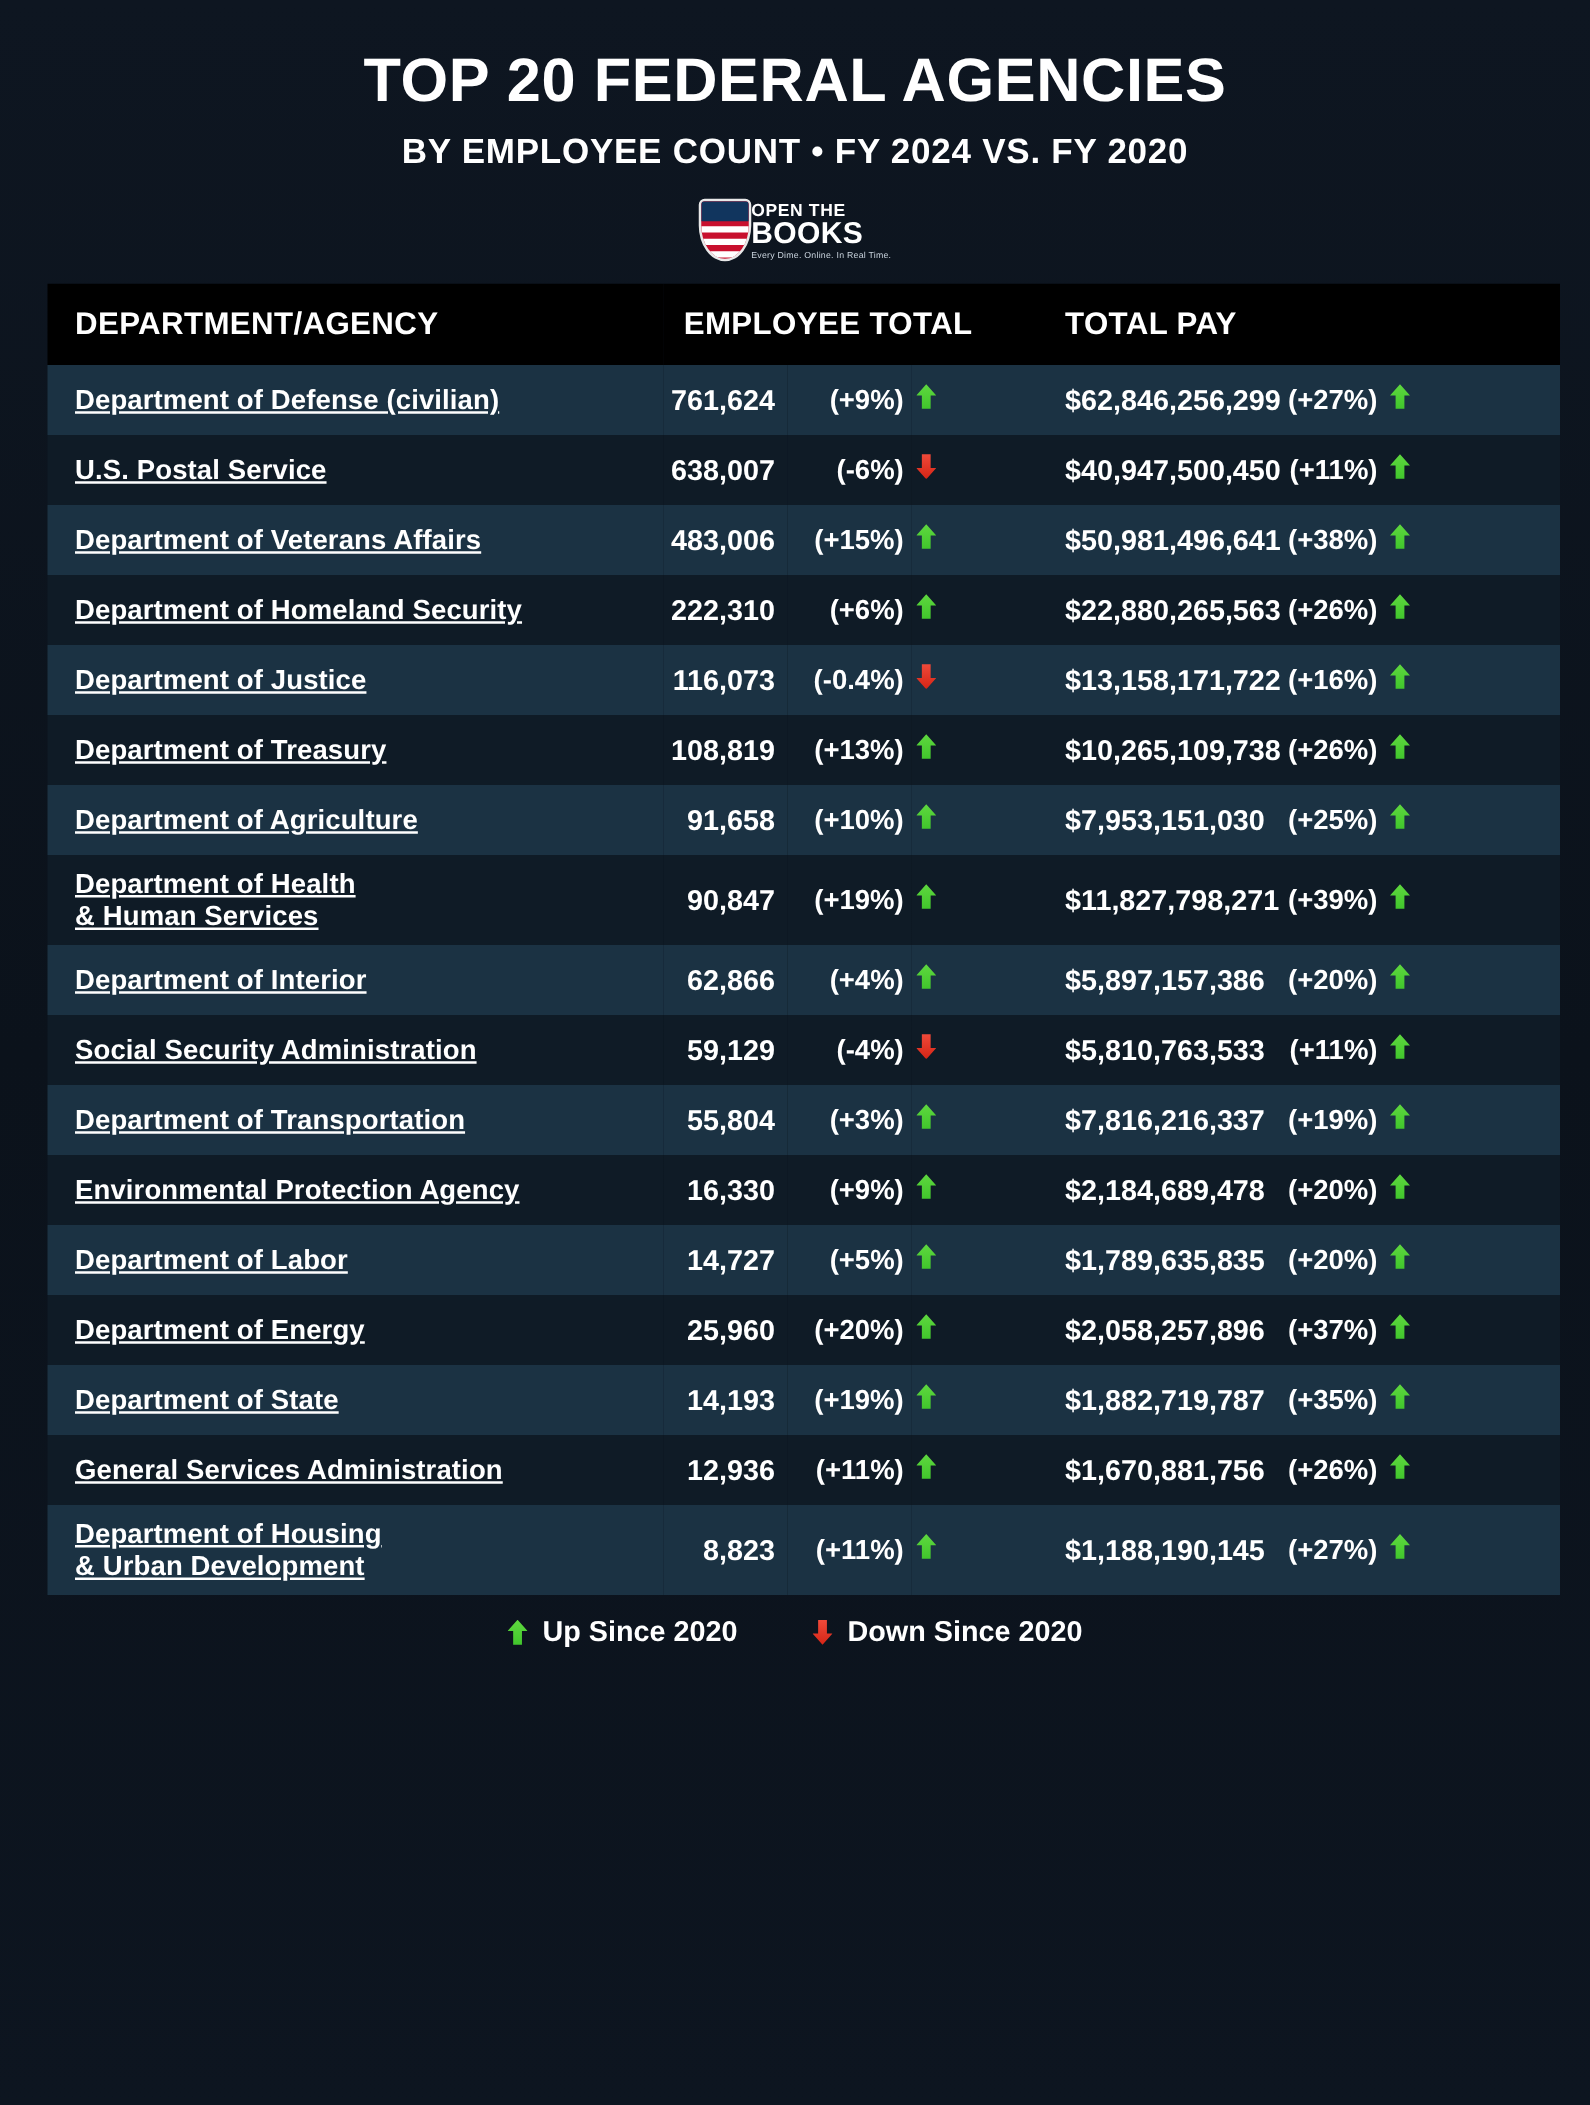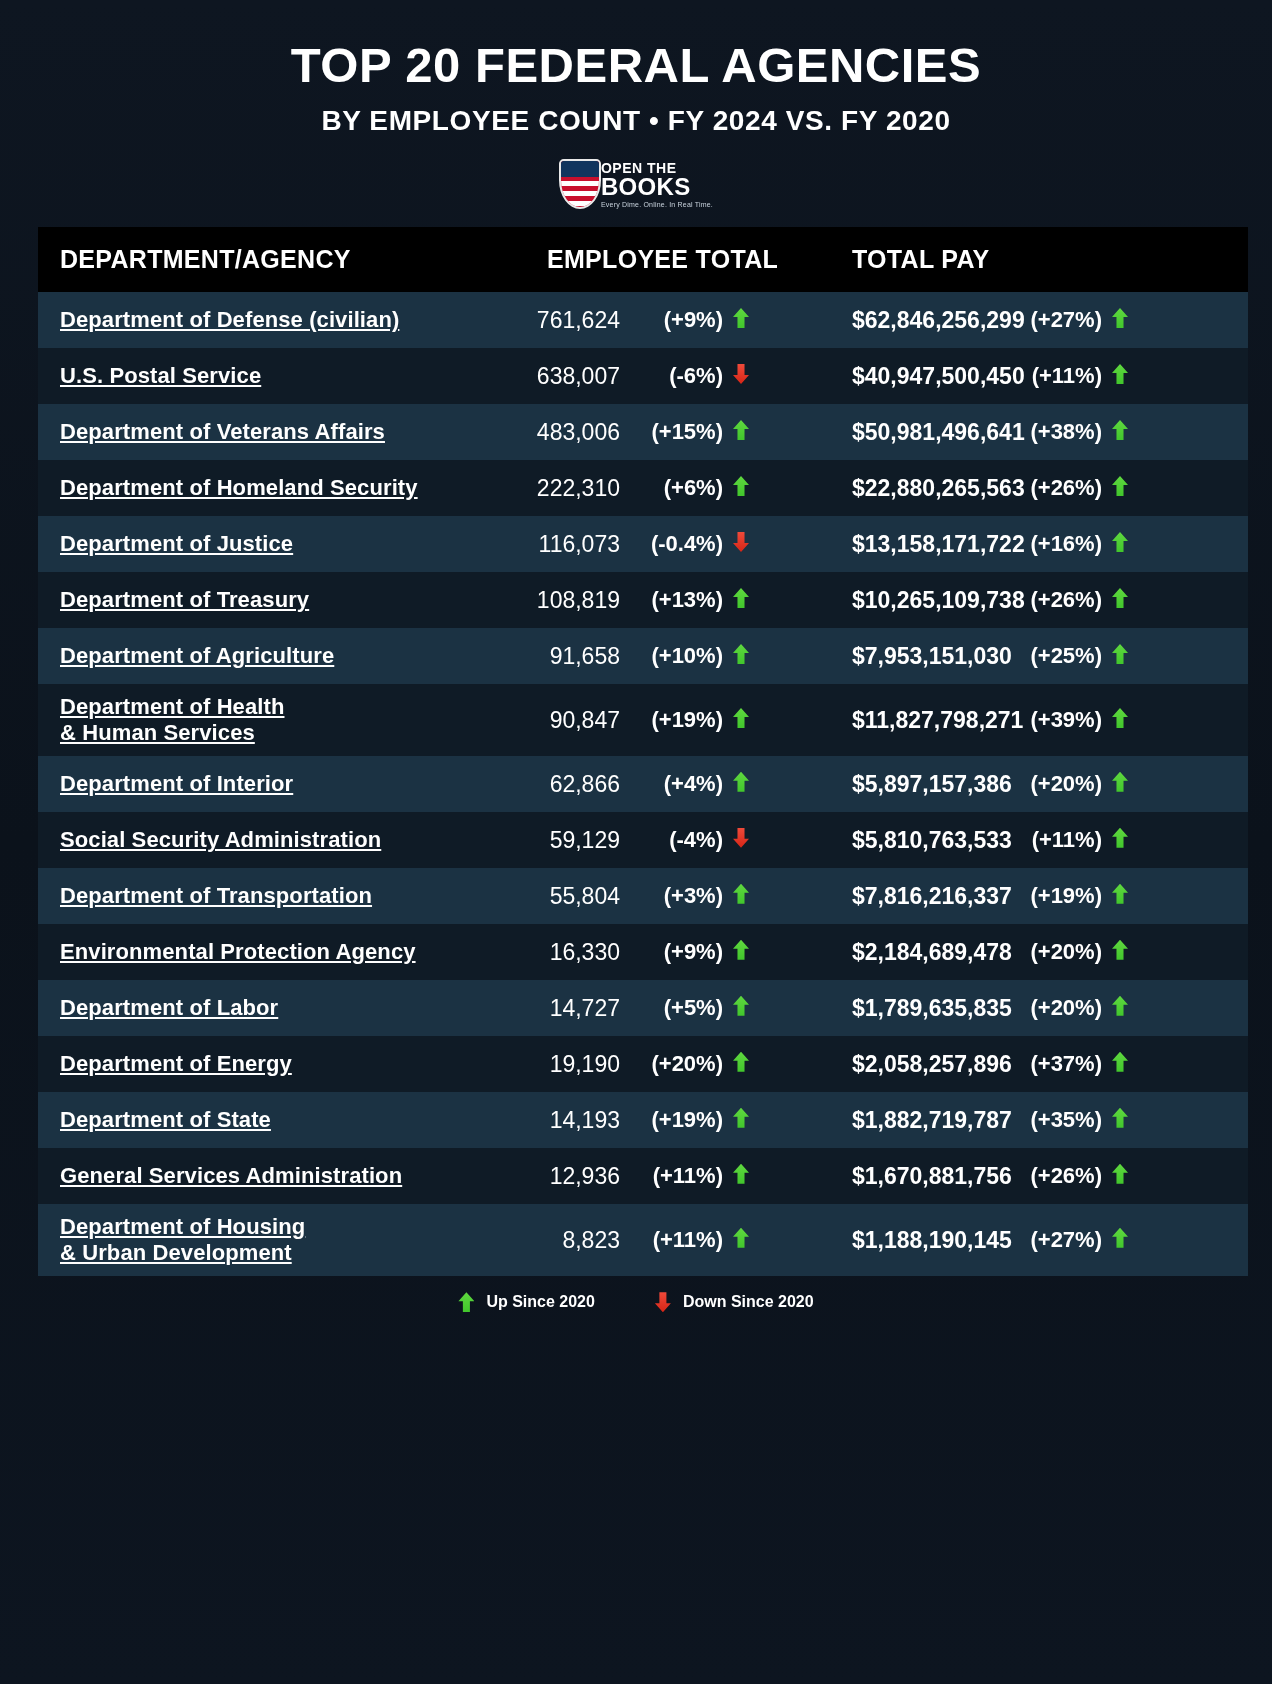--- a/index.html
+++ b/index.html
@@ -92,21 +92,21 @@
     padding-left:22px;
     font-weight:bold;
     font-size:22px;
     line-height:1.18;
     letter-spacing:0.1px;
     text-decoration:underline;
   }
   td.num{
     text-align:right;
     padding-right:10px;
-    font-weight:normal;
+    font-weight:bold;
     font-size:23px;
     width:130px;
   }
   td.pct{
     text-align:right;
     padding-right:6px;
     font-weight:bold;
     font-size:22px;
     width:92px;
   }
@@ -139,21 +139,21 @@
     background:linear-gradient(#ef4a3a,#d62516);
     clip-path:polygon(50% 100%, 100% 55%, 72% 55%, 72% 0%, 28% 0%, 28% 55%, 0% 55%);
   }
   .legend{
     width:1100px;
     margin:16px auto 4px;
     display:flex;
     align-items:center;
     justify-content:center;
     gap:60px;
-    font-size:16px;
+    font-size:23px;
     font-weight:bold;
   }
   .legend .item{display:flex;align-items:center;gap:12px;}
 </style>
 </head>
 <body>
 
 <div class="page">
 
   <div class="title">TOP 20 FEDERAL AGENCIES</div>
@@ -294,21 +294,21 @@
           <td class="agency">Department of Labor</td>
           <td class="num">14,727</td>
           <td class="pct">(+5%)</td>
           <td class="arrow"><span class="arw arw-up"></span></td>
           <td class="pay">$1,789,635,835</td>
           <td class="pct">(+20%)</td>
           <td class="arrow"><span class="arw arw-up"></span></td>
         </tr>
         <tr class="even">
           <td class="agency">Department of Energy</td>
-          <td class="num">19,190</td>
+          <td class="num">25,960</td>
           <td class="pct">(+20%)</td>
           <td class="arrow"><span class="arw arw-up"></span></td>
           <td class="pay">$2,058,257,896</td>
           <td class="pct">(+37%)</td>
           <td class="arrow"><span class="arw arw-up"></span></td>
         </tr>
         <tr class="odd">
           <td class="agency">Department of State</td>
           <td class="num">14,193</td>
           <td class="pct">(+19%)</td>

